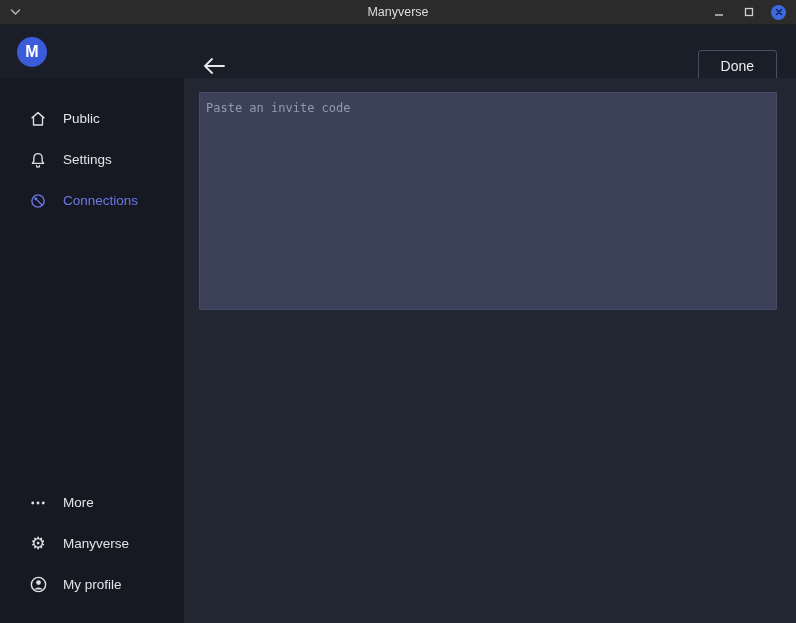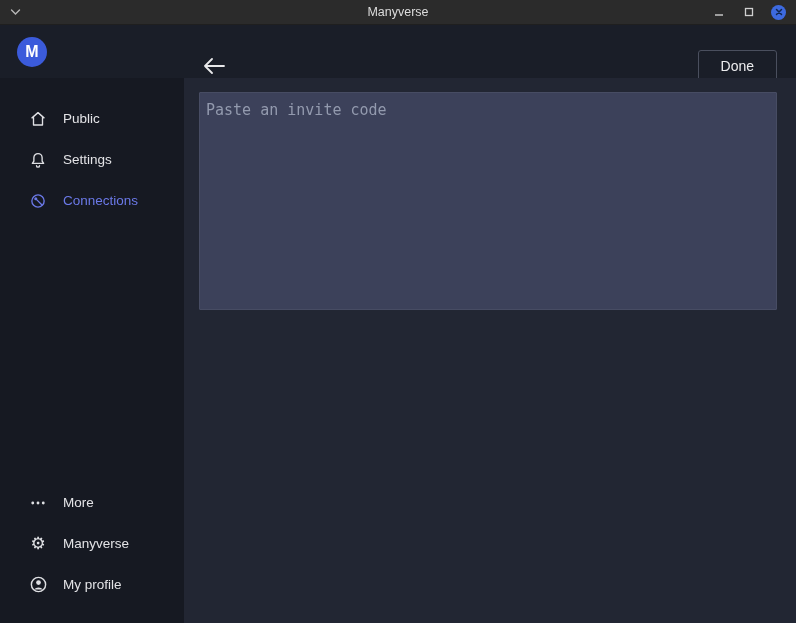--- a/index.html
+++ b/index.html
@@ -48,21 +48,21 @@
   .side-item .icon{width:20px;height:20px;display:flex;align-items:center;justify-content:center;color:#dfe0e4;}
   .side-item.active{color:var(--accent);}
   .side-item.active .icon{color:var(--accent);}
   .side-spacer{flex:1;}
   .glyph-icon{font-size:17px;line-height:1;color:#dfe0e4;}
 
   
   .content{flex:1;background:var(--main_bg);padding:14px 19px 0 15px;}
   .invite-input{display:block;width:100%;height:218px;resize:none;
     background:var(--input_bg);border:1px solid #474c63;border-radius:1px;
-    color:#dfe2ee;font-family:"DejaVu Sans Mono",monospace;font-size:15px;
+    color:#dfe2ee;font-family:"DejaVu Sans Mono",monospace;font-size:12px;
     padding:8px 6px;outline:none;}
   .invite-input::placeholder{color:#939aae;opacity:1;}
 
   svg{display:block;}
 </style>
 </head>
 <body>
 
 <div class="window">
 

